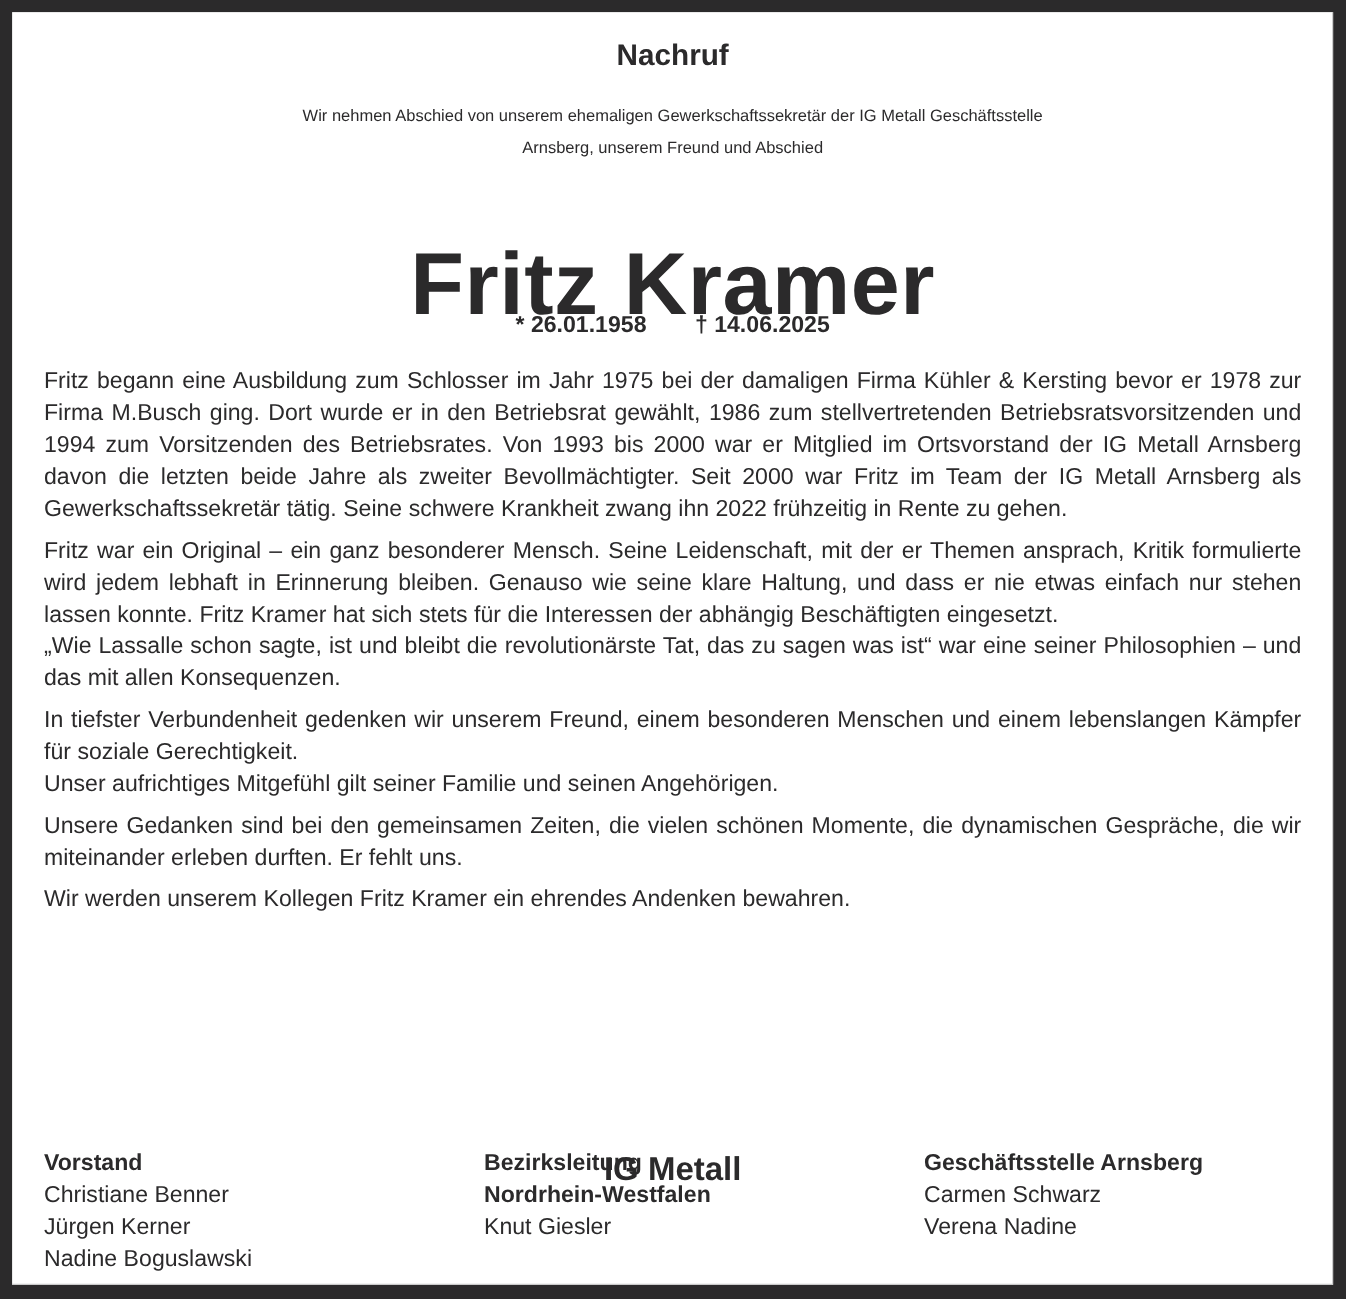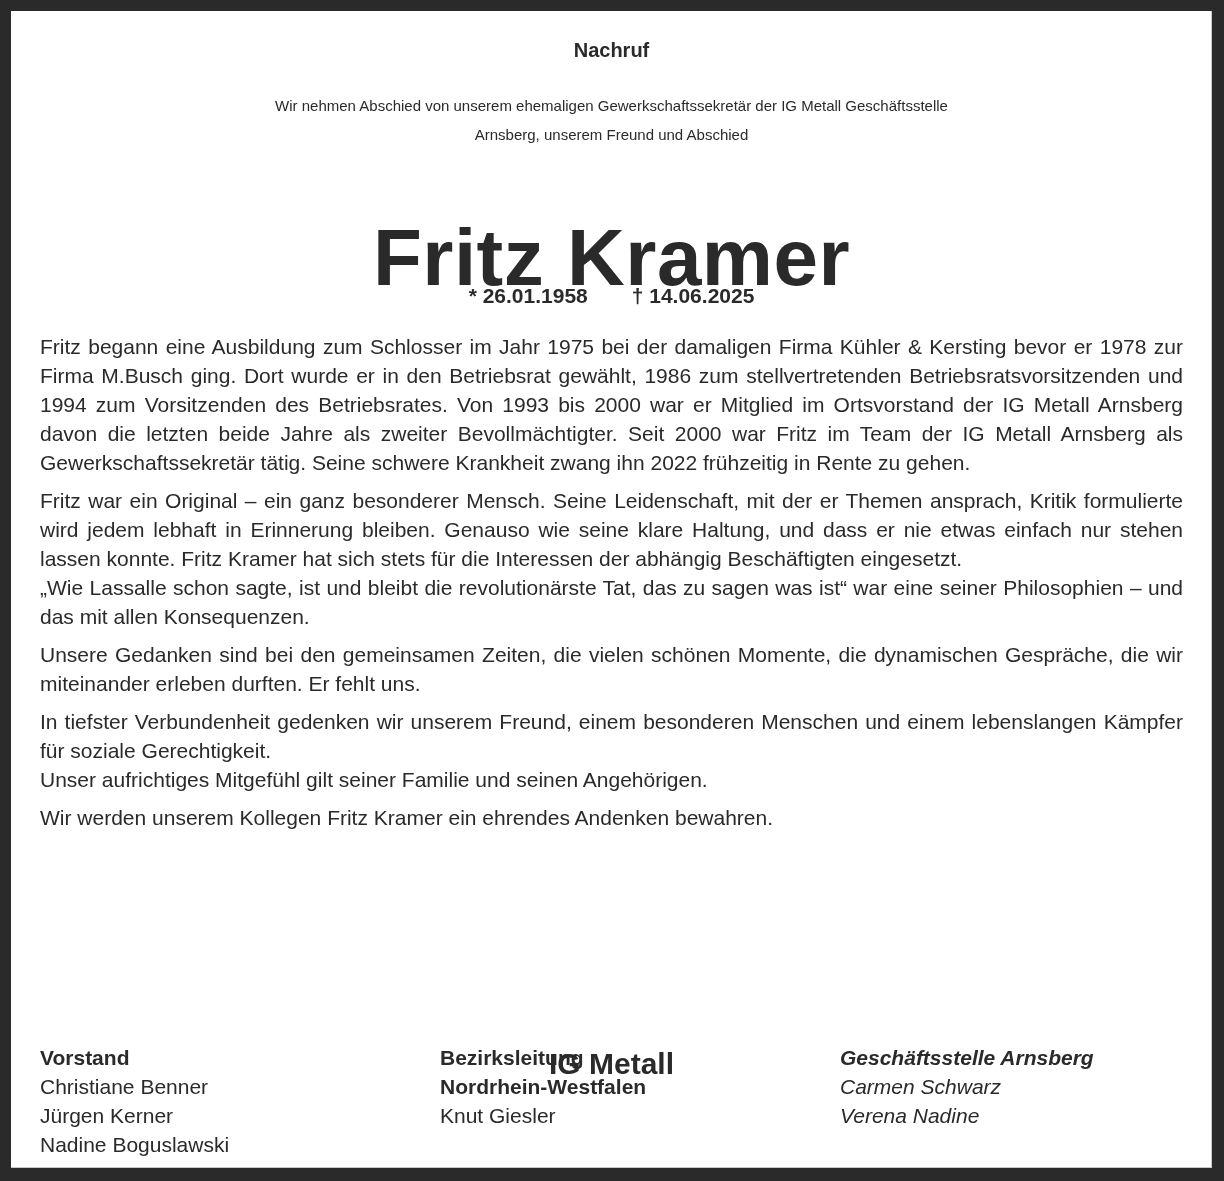--- a/index.html
+++ b/index.html
@@ -29,21 +29,21 @@
       left: 29px;
       top: 0;
       width: 1143px;
     }
     .heading {
       position: absolute;
       left: 0; width: 1143px;
       top: 24px;
       text-align: center;
       font-weight: bold;
-      font-size: 20px;
+      font-size: 27px;
       line-height: 30px;
     }
     .intro {
       position: absolute;
       left: 0; width: 1143px;
       top: 80px;
       text-align: center;
       font-size: 15px;
       line-height: 29px;
     }
@@ -124,43 +124,43 @@
     <div class="dates">
       <span>* 26.01.1958</span><span class="gap"></span><span>† 14.06.2025</span>
     </div>
 
     <div class="body-text">
       <p>Fritz begann eine Ausbildung zum Schlosser im Jahr 1975 bei der damaligen Firma Kühler &amp; Kersting bevor er 1978 zur Firma M.Busch ging. Dort wurde er in den Betriebsrat gewählt, 1986 zum stellvertretenden Betriebsratsvorsitzenden und 1994 zum Vorsitzenden des Betriebsrates. Von 1993 bis 2000 war er Mitglied im Ortsvorstand der IG Metall Arnsberg davon die letzten beide Jahre als zweiter Bevollmächtigter. Seit 2000 war Fritz im Team der IG Metall Arnsberg als Gewerkschaftssekretär tätig. Seine schwere Krankheit zwang ihn 2022 frühzeitig in Rente zu gehen.</p>
       <p>
         <span class="line">Fritz war ein Original – ein ganz besonderer Mensch. Seine Leidenschaft, mit der er Themen ansprach, Kritik formulierte wird jedem lebhaft in Erinnerung bleiben. Genauso wie seine klare Haltung, und dass er nie etwas einfach nur stehen lassen konnte. Fritz Kramer hat sich stets für die Interessen der abhängig Beschäftigten eingesetzt.</span>
         <span class="line">„Wie Lassalle schon sagte, ist und bleibt die revolutionärste Tat, das zu sagen was ist“ war eine seiner Philosophien – und das mit allen Konsequenzen.</span>
       </p>
-      <p>Unsere Gedanken sind bei den gemeinsamen Zeiten, die vielen schönen Momente, die dynamischen Gespräche, die wir miteinander erleben durften. Er fehlt uns.</p>
       <p>
         <span class="line">In tiefster Verbundenheit gedenken wir unserem Freund, einem besonderen Menschen und einem lebenslangen Kämpfer für soziale Gerechtigkeit.</span>
         <span class="line">Unser aufrichtiges Mitgefühl gilt seiner Familie und seinen Angehörigen.</span>
       </p>
+      <p>Unsere Gedanken sind bei den gemeinsamen Zeiten, die vielen schönen Momente, die dynamischen Gespräche, die wir miteinander erleben durften. Er fehlt uns.</p>
       <p>Wir werden unserem Kollegen Fritz Kramer ein ehrendes Andenken bewahren.</p>
     </div>
 
     <div class="signoff-org">IG Metall</div>
 
     <div class="cols">
       <div class="col" style="left:0;">
         <span class="title">Vorstand</span>
         <span class="person">Christiane Benner</span>
         <span class="person">Jürgen Kerner</span>
         <span class="person">Nadine Boguslawski</span>
       </div>
       <div class="col" style="left:400px;">
         <span class="title">Bezirksleitung</span>
         <span class="title">Nordrhein-Westfalen</span>
         <span class="person">Knut Giesler</span>
       </div>
-      <div class="col" style="left:800px;font-style:italic;">
+      <div class="col" style="left:800px;">
         <span class="title">Geschäftsstelle Arnsberg</span>
         <span class="person">Carmen Schwarz</span>
         <span class="person">Verena Nadine</span>
       </div>
     </div>
 
   </div>
 </div>
 
 </body></html>

